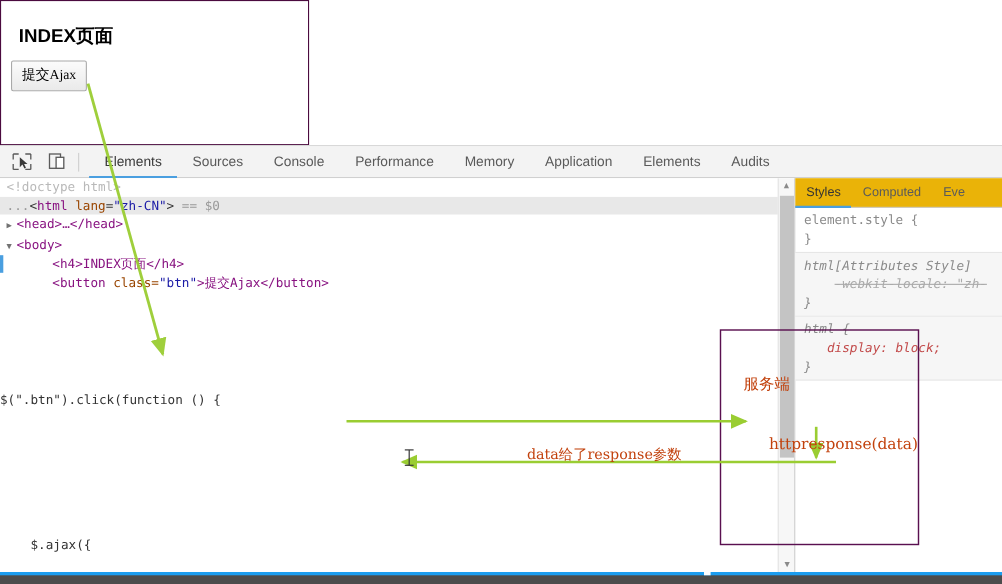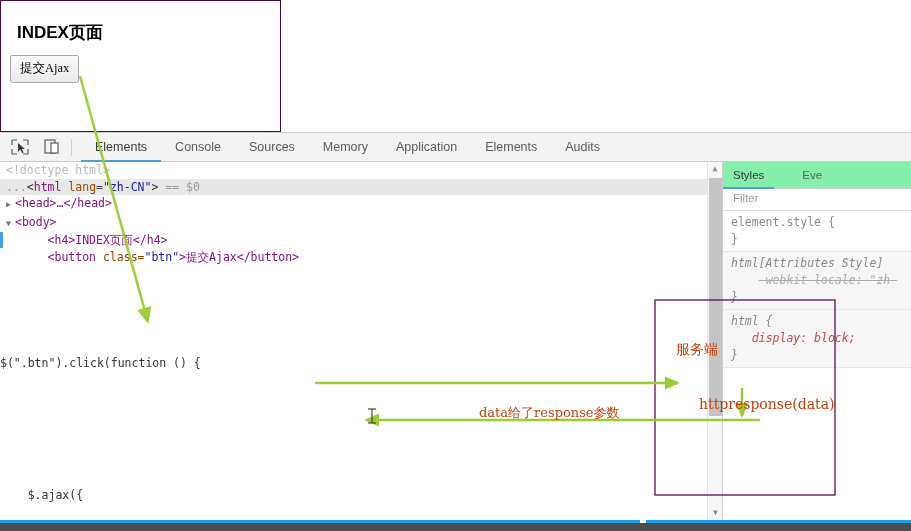--- a/index.html
+++ b/index.html
@@ -84,21 +84,21 @@
   }
   #dom-scroll .sb-btn { height:14px; color:#8a8a8a; font-size:8px; text-align:center; line-height:14px; }
   #dom-scroll .sb-btn.bot { position:absolute; bottom:0; width:15px; }
   #dom-thumb { position:absolute; top:16px; left:1px; width:13px; height:238px; background:#c4c4c4; }
 
   
   #styles-pane {
     position:relative; width:189px; height:358px; background:#fff;
     border-left:1px solid #cdcdcd;
   }
-  #styles-tabs { height:27px; background:#86efac; border-bottom:1px solid #cdcdcd; display:flex; align-items:center;gap:18px; }
+  #styles-tabs { height:27px; background:#eab308; border-bottom:1px solid #cdcdcd; display:flex; align-items:center; }
   .st-tab { font-size:11.5px; color:#5a5a5a; padding:0 10px; height:27px; line-height:27px; cursor:pointer; white-space:nowrap; }
   .st-tab.active { color:#333; box-shadow: inset 0 -2px 0 #4a9fe0; }
   #styles-filter {
     height:22px; border-bottom:1px solid #e0e0e0; background:#fff;
     font-size:11.5px; color:#9a9a9a; padding:3px 0 0 10px;
     font-family:"Liberation Sans", sans-serif;
   }
   .rule {
     font-family:"DejaVu Sans Mono","Liberation Mono",monospace;
     font-size:11.5px; line-height:17px; white-space:pre;
@@ -139,22 +139,23 @@
       </svg>
     </span>
     <span class="tool-icon">
       <svg width="24" height="22" viewBox="0 0 24 22">
         <rect x="5" y="4" width="10" height="13" stroke="#5a5a5a" stroke-width="1.2" fill="none"></rect>
         <rect x="11" y="7" width="7" height="10" stroke="#5a5a5a" stroke-width="1.2" fill="#fff"></rect>
       </svg>
     </span>
     <span class="tool-sep"></span>
     <span class="dt-tab active">Elements</span>
+    <span class="dt-tab">Sources</span>
     <span class="dt-tab">Console</span>
-    <span class="dt-tab">Sources</span>
+    <span class="dt-tab">Performance</span>
     <span class="dt-tab">Memory</span>
     <span class="dt-tab">Application</span>
     <span class="dt-tab">Elements</span>
     <span class="dt-tab">Audits</span>
   </div>
 
   <div id="dt-body">
 
     <div id="dom-pane">
       <div class="ln dim">&lt;!doctype html&gt;</div>
@@ -187,23 +188,23 @@
       <div id="dom-scroll">
         <div class="sb-btn">▲</div>
         <div id="dom-thumb"></div>
         <div class="sb-btn bot">▼</div>
       </div>
     </div>
 
     <div id="styles-pane">
       <div id="styles-tabs">
         <span class="st-tab active">Styles</span>
+        <span class="st-tab">Computed</span>
         <span class="st-tab">Eve</span>
       </div>
-      <div id="styles-filter">Filter</div>
 
       <div class="rule"><span class="sel2">element.style {</span>
 <span class="sel2">}</span></div>
 
       <div class="rule ua"><span class="sel2">html[Attributes Style]</span>
     <span class="strike">-webkit-locale: "zh-</span>
 <span class="sel2">}</span></div>
 
       <div class="rule ua"><span class="sel2">html {</span>
    <span class="prop">display: block;</span>

